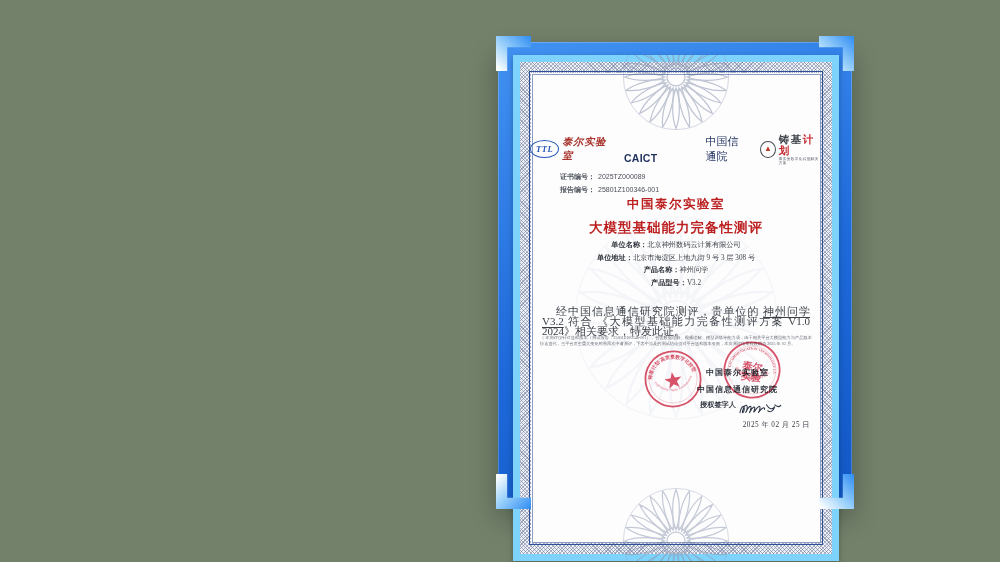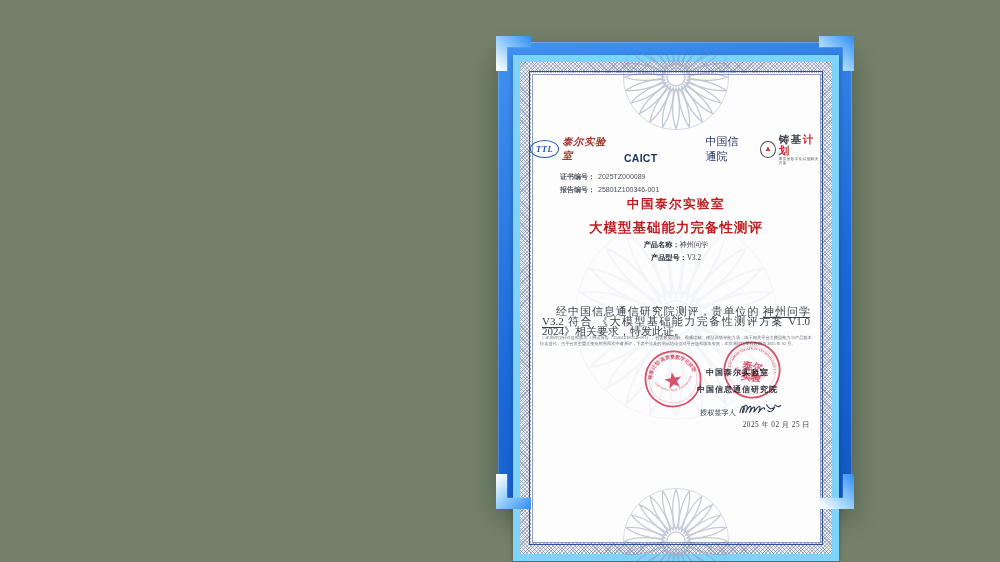--- a/index.html
+++ b/index.html
@@ -64,22 +64,22 @@
         line-height:12.6px;color:#3b4047;}
   .info b{font-weight:bold;color:#2f343b;}
   .bodytext{position:absolute;left:12px;right:12px;top:234px;font-size:11px;line-height:10px;
         color:#3b4047;text-align:justify;text-indent:14px;}
   .bodytext .prod{text-decoration:underline;text-underline-offset:1.5px;}
   .footnote{position:absolute;left:10px;right:10px;top:263px;font-size:4.2px;line-height:5.8px;
         color:#6a6f78;text-align:justify;}
   .org1,.org2{position:absolute;left:120px;width:175px;text-align:center;font-size:8px;
         font-weight:bold;color:#2f353d;letter-spacing:1px;}
   .org1{top:295px;} .org2{top:312px;}
-  .signer-row{position:absolute;left:170px;top:328px;display:flex;align-items:flex-end;
-        font-size:7.2px;color:#2f353d;}
+  .signer-row{position:absolute;left:170px;top:328px;display:flex;align-items:flex-start;
+        font-size:7.2px;color:#2f353d;font-weight:bold;}
   .signature{width:48px;height:18px;transform:rotate(-4deg);}
   .dateline{position:absolute;left:140px;width:140px;top:348px;text-align:right;font-size:7.2px;
         color:#33383f;letter-spacing:.5px;}
   
   .stamp{position:absolute;width:60px;height:60px;mix-blend-mode:multiply;opacity:.9;z-index:5;}
   .stamp svg{width:100%;height:100%;}
   .stamp-left{left:113px;top:277px;transform:rotate(-10deg);}
   .stamp-right{left:192px;top:268px;transform:rotate(8deg);}
   .defs-hidden{position:absolute;width:0;height:0;overflow:hidden;}
 </style>
@@ -182,20 +182,26 @@
         </div>
       </div>
 
       <div class="title">
         <div class="t1">中国泰尔实验室</div>
         <div class="t2">大模型基础能力完备性测评</div>
       </div>
 
       <div class="info">
         <div>
+          <b>单位名称：</b><span>北京神州数码云计算有限公司</span>
+        </div>
+        <div>
+          <b>单位地址：</b><span>北京市海淀区上地九街 9 号 3 层 308 号</span>
+        </div>
+        <div>
           <b>产品名称：</b><span>神州问学</span>
         </div>
         <div>
           <b>产品型号：</b><span>V3.2</span>
         </div>
       </div>
 
       <div class="bodytext">
         <span>经中国信息通信研究院测评，贵单位的 </span><span class="prod">神州问学 V3.2</span><span> 符合 《大模型基础能力完备性测评方案 V1.0 2024》相关要求，特发此证。</span>
       </div>

